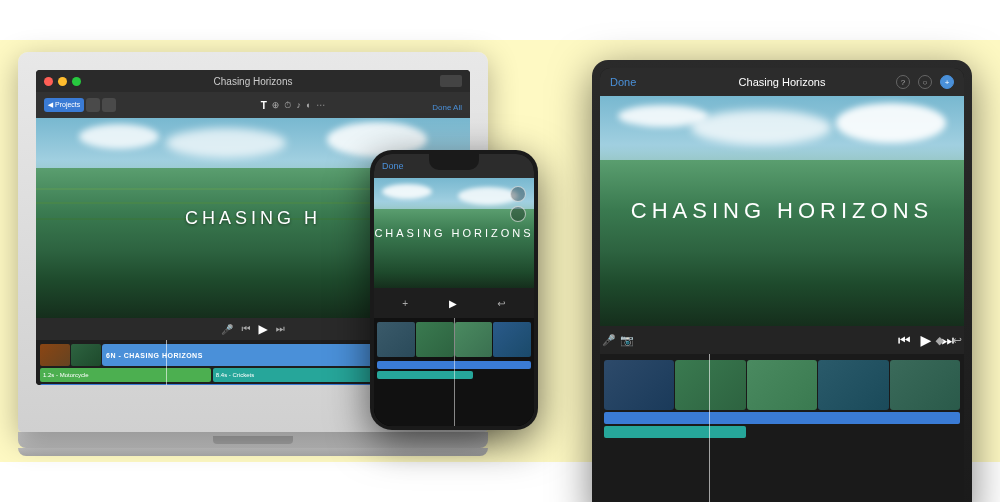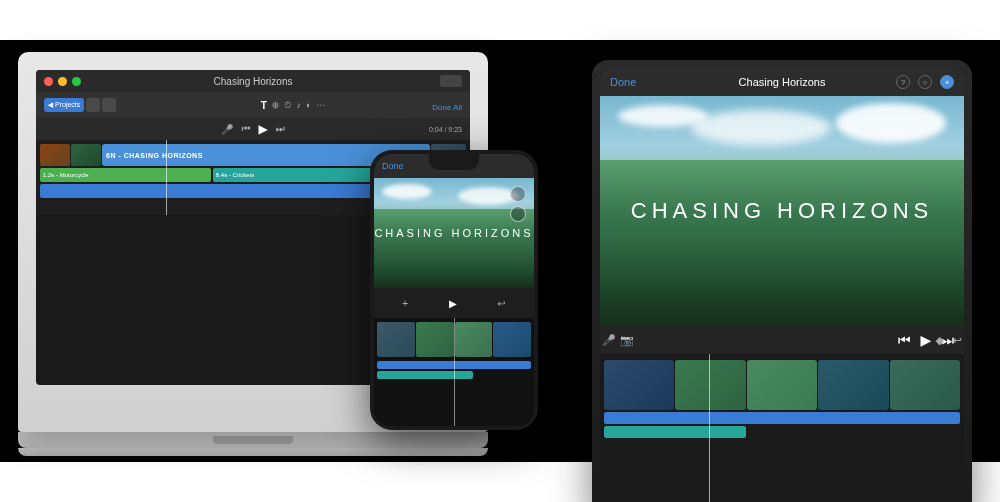--- a/index.html
+++ b/index.html
@@ -12,21 +12,21 @@
       align-items: center;
       justify-content: center;
       font-family: -apple-system, BlinkMacSystemFont, 'SF Pro Display', sans-serif;
       overflow: hidden;
       position: relative;
     }
 
     .scene {
       width: 1000px;
       height: 422px;
-      background: #000000;
+      background: #fef9c3;
       position: relative;
       display: flex;
       align-items: center;
       justify-content: center;
     }
 
     
     .laptop {
       position: absolute;
       left: 18px;
@@ -568,20 +568,40 @@
             <span style="color:#aaa;font-size:9px;">⏱</span>
             <span style="color:#aaa;font-size:9px;">♪</span>
             <span style="color:#aaa;font-size:9px;">◐</span>
             <span style="color:#aaa;font-size:9px;">⋯</span>
           </div>
           <div style="position:absolute;right:8px;">
             <span style="font-size:8px;color:#4a90d9;">Done All</span>
           </div>
         </div>
 
+        <div class="laptop-video-preview">
+          <div class="video-landscape">
+
+            <div style="position:absolute;top:0;width:100%;height:35%;background:linear-gradient(180deg,#78b8d0 0%,#a0cfe0 60%,rgba(180,210,200,0.5) 100%);"></div>
+
+            <div style="position:absolute;top:3%;left:10%;width:80px;height:25px;background:rgba(255,255,255,0.8);border-radius:50%;filter:blur(3px);"></div>
+            <div style="position:absolute;top:5%;left:30%;width:120px;height:30px;background:rgba(255,255,255,0.7);border-radius:50%;filter:blur(4px);"></div>
+            <div style="position:absolute;top:2%;right:10%;width:100px;height:35px;background:rgba(255,255,255,0.85);border-radius:50%;filter:blur(3px);"></div>
+
+            <div style="position:absolute;top:25%;width:100%;height:75%;background:linear-gradient(180deg,#5a9e6f 0%,#3a7a50 30%,#2d6340 55%,#1e4a2c 75%,#152e1c 100%);"></div>
+
+            <div style="position:absolute;top:35%;width:100%;height:2px;background:rgba(100,160,80,0.4);"></div>
+            <div style="position:absolute;top:42%;width:100%;height:2px;background:rgba(80,140,60,0.4);"></div>
+            <div style="position:absolute;top:50%;width:100%;height:2px;background:rgba(60,120,40,0.3);"></div>
+          </div>
+
+          <div class="laptop-title-overlay">
+            <span>CHASING H</span>
+          </div>
+        </div>
 
         <div class="laptop-controls">
           <span class="ctrl-btn">🎤</span>
           <span class="ctrl-btn">⏮</span>
           <span class="ctrl-btn" style="color:white;font-size:12px;">▶</span>
           <span class="ctrl-btn">⏭</span>
           <span style="position:absolute;right:8px;font-size:7px;color:#aaa;">0:04 / 9:23</span>
         </div>
 
         <div class="laptop-timeline">

